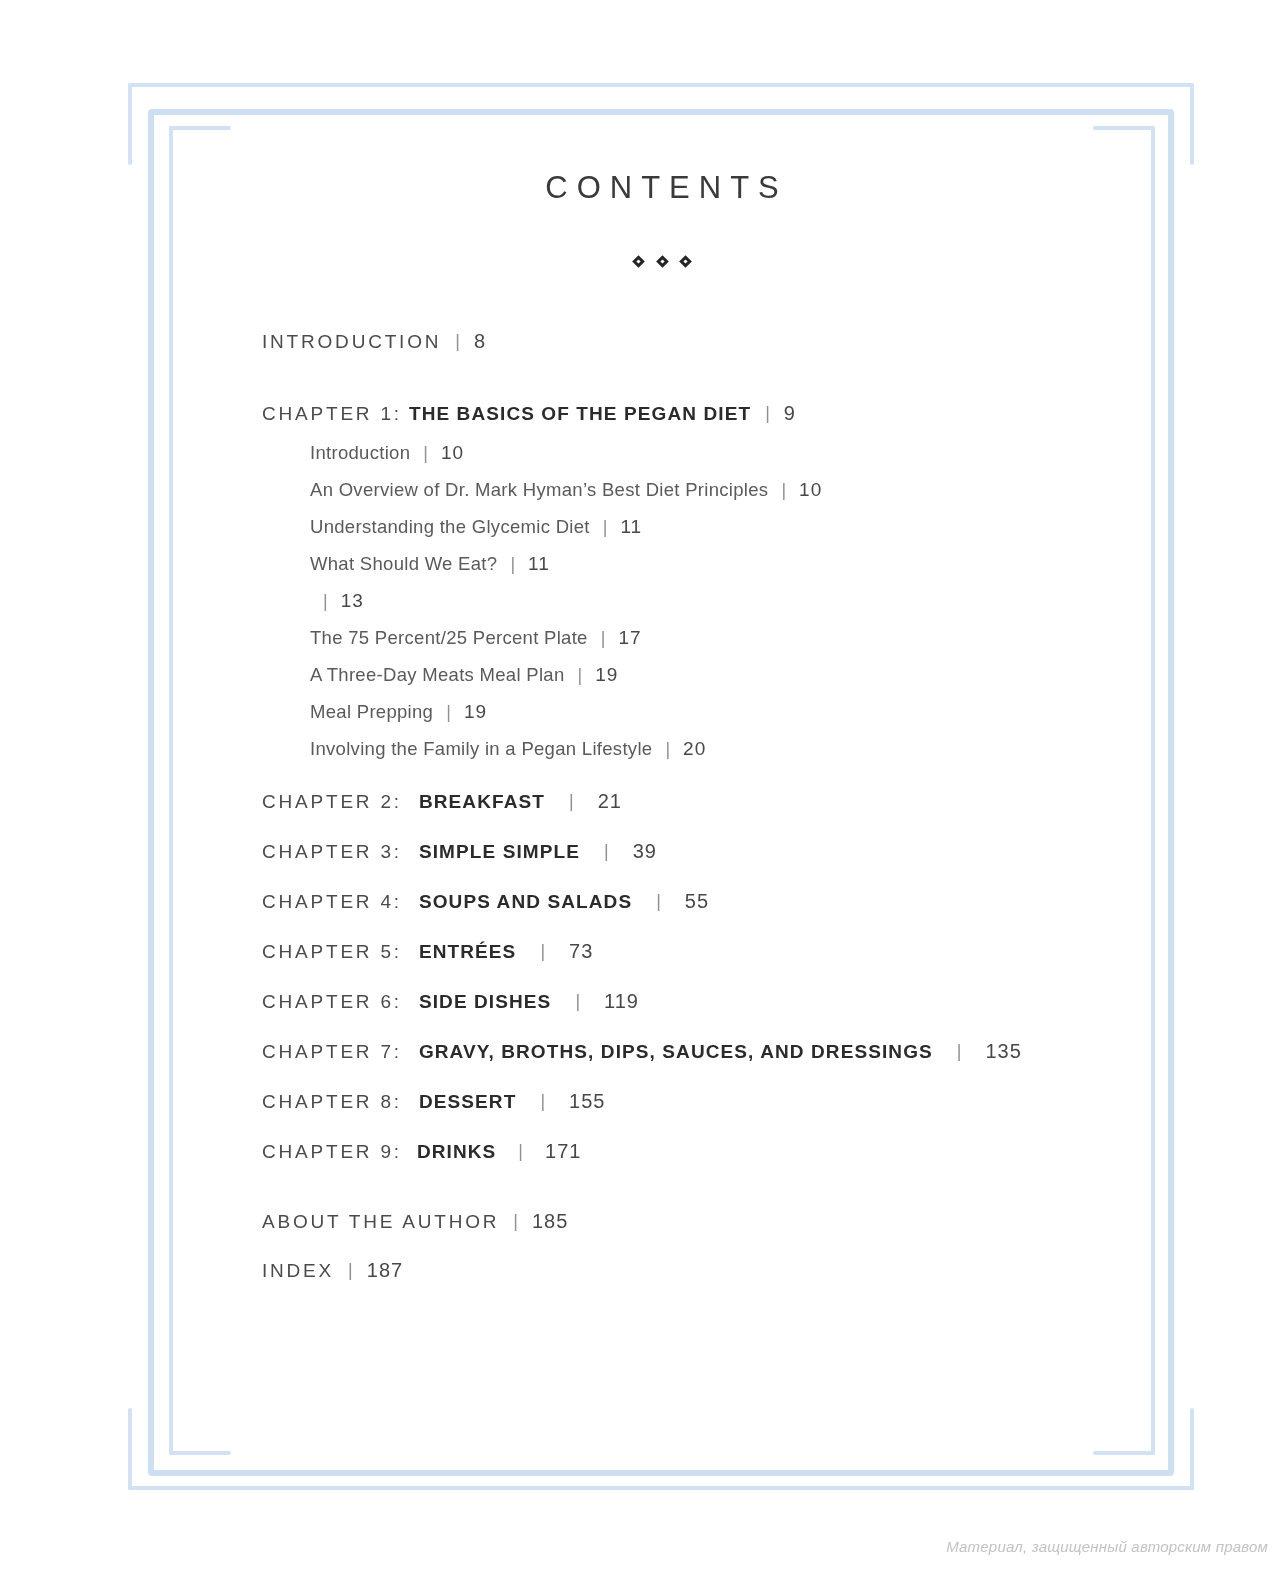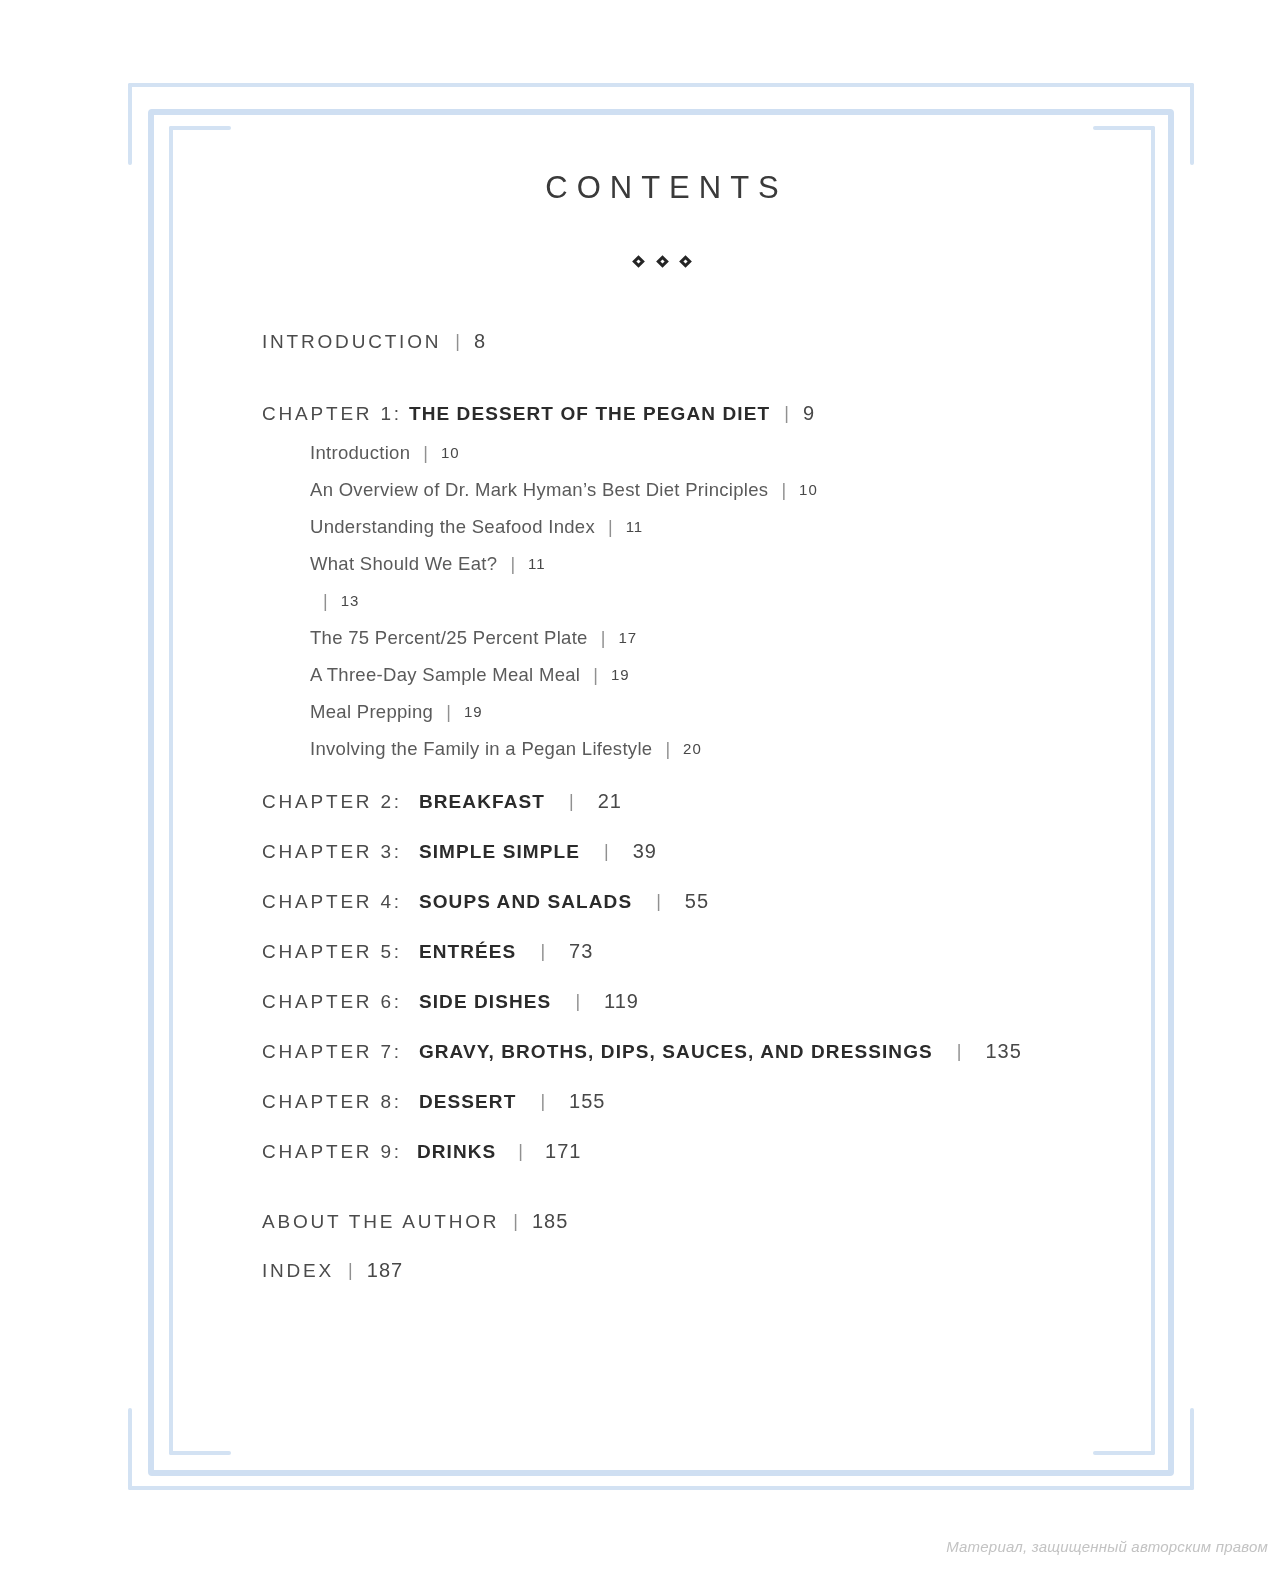--- a/index.html
+++ b/index.html
@@ -61,21 +61,21 @@
   .num {
     font-size:20px; font-weight:400; color:#484848; letter-spacing:1px;
   }
   .row-intro { margin-bottom:49px; }
   .row-ch1   { margin-bottom:17px; }
   .subs { padding-left:48px; }
   .subs .row { line-height:22px; margin-bottom:15px; }
   .subs .row:last-child { margin-bottom:30px; }
   .sublabel { font-size:18.5px; font-weight:400; color:#5a5a5a; letter-spacing:0.3px; }
   .subs .sep { margin:0 13px; }
-  .subs .num { font-size:15px; }
+  .subs .num { font-size:19px; }
   .row-ch  { margin-bottom:27px;gap:10px; }
   .row-ch9 { margin-bottom:47px;gap:8px; }
   .row-about { margin-bottom:26px; }
 
   
   .watermark {
     position:absolute; right:12px; top:1538px;
     font-size:15px; color:#c3c3c3; letter-spacing:0.2px;font-style:italic;
   }
 </style>
@@ -112,57 +112,57 @@
   <div class="toc">
 
     <div class="row row-intro">
       <span class="caps">INTRODUCTION</span>
       <span class="sep">|</span>
       <span class="num">8</span>
     </div>
 
     <div class="row row-ch1">
       <span class="caps">CHAPTER 1:</span>
-      <span class="chtitle">THE DESSERT OF THE PEGAN DIET</span>
+      <span class="chtitle">THE BASICS OF THE PEGAN DIET</span>
       <span class="sep">|</span>
       <span class="num">9</span>
     </div>
 
     <div class="subs">
       <div class="row">
         <span class="sublabel">Introduction</span>
         <span class="sep">|</span>
         <span class="num">10</span>
       </div>
       <div class="row">
         <span class="sublabel">An Overview of Dr. Mark Hyman’s Best Diet Principles</span>
         <span class="sep">|</span>
         <span class="num">10</span>
       </div>
       <div class="row">
-        <span class="sublabel">Understanding the Seafood Index</span>
+        <span class="sublabel">Understanding the Glycemic Diet</span>
         <span class="sep">|</span>
         <span class="num">11</span>
       </div>
       <div class="row">
         <span class="sublabel">What Should We Eat?</span>
         <span class="sep">|</span>
         <span class="num">11</span>
       </div>
       <div class="row">
         <span class="sep">|</span>
         <span class="num">13</span>
       </div>
       <div class="row">
         <span class="sublabel">The 75 Percent/25 Percent Plate</span>
         <span class="sep">|</span>
         <span class="num">17</span>
       </div>
       <div class="row">
-        <span class="sublabel">A Three-Day Sample Meal Meal</span>
+        <span class="sublabel">A Three-Day Meats Meal Plan</span>
         <span class="sep">|</span>
         <span class="num">19</span>
       </div>
       <div class="row">
         <span class="sublabel">Meal Prepping</span>
         <span class="sep">|</span>
         <span class="num">19</span>
       </div>
       <div class="row">
         <span class="sublabel">Involving the Family in a Pegan Lifestyle</span>

